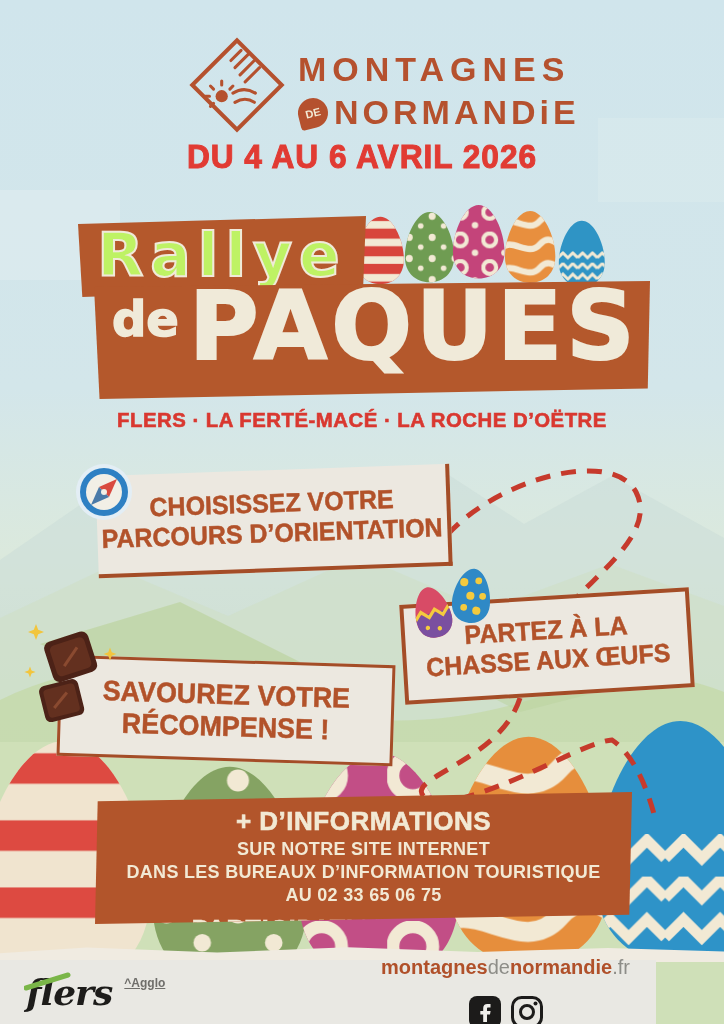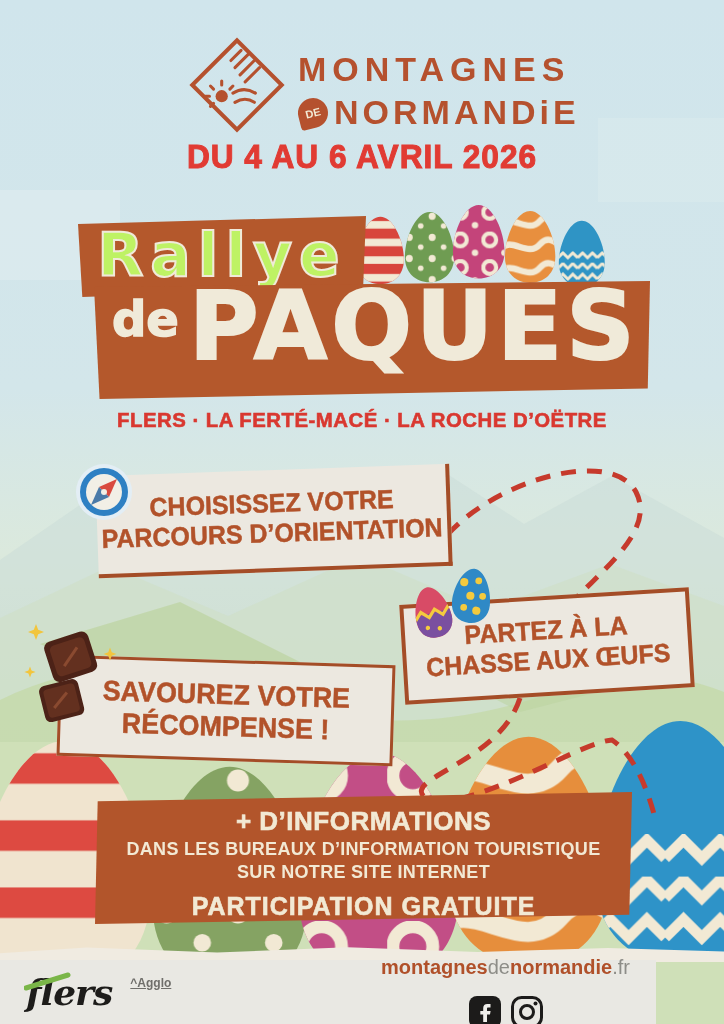--- a/index.html
+++ b/index.html
@@ -71,21 +71,21 @@
 
   .tear{left:0;top:946px;width:724px;height:16px;background:#f0ebe1;z-index:7;
     clip-path:polygon(0 45%,12% 10%,30% 40%,48% 8%,66% 38%,84% 12%,100% 35%,100% 100%,0 100%);}
 
   
   .footer{left:0;top:960px;width:656px;height:64px;background:#e9e8e3;z-index:8;
     display:flex;align-items:center;justify-content:space-between;padding:0 26px;box-sizing:border-box;}
   .flers{position:relative;display:flex;align-items:flex-start;}
   .flers-word{font-family:"DejaVu Serif",serif;font-style:italic;font-weight:bold;font-size:36px;
     color:#1d1c1a;letter-spacing:-1px;line-height:1;}
-  .flers-sup{font-size:12px;color:#6f6e6a;margin:2px 0 0 18px;font-weight:bold;text-decoration:underline;}
+  .flers-sup{font-size:12px;color:#6f6e6a;margin:2px 0 0 12px;font-weight:bold;text-decoration:underline;}
   .flers-slash{position:absolute;left:-2px;top:-2px;}
   .footer-right{display:flex;align-items:center;gap:16px;flex-direction:column;}
   .site{font-size:20px;white-space:nowrap;}
   .site .b{font-weight:bold;color:#b0502a;}
   .site .g{color:#8d8d88;}
   .social{display:flex;align-items:center;gap:8px;}
 </style>
 </head>
 <body>
 
@@ -290,22 +290,23 @@
       <rect x="24" y="62" width="32" height="29" rx="4" fill="#63301f"></rect>
       <path d="M31 82 L47 70" stroke="#8a4a30" stroke-width="3"></path>
     </g>
     <use href="#spark" transform="translate(14,8)" fill="#f2c53d"></use>
     <use href="#spark" transform="translate(88,30) scale(.8)" fill="#f2c53d"></use>
     <use href="#spark" transform="translate(8,48) scale(.7)" fill="#f2c53d"></use>
   </svg>
 
   <div class="abs info-box">
     <div class="info-h">+ D’INFORMATIONS</div>
+    <div class="info-s">SUR NOTRE SITE INTERNET</div>
     <div class="info-s">DANS LES BUREAUX D’INFORMATION TOURISTIQUE</div>
-    <div class="info-s">SUR NOTRE SITE INTERNET</div>
+    <div class="info-s">AU 02 33 65 06 75</div>
     <div class="info-f">PARTICIPATION GRATUITE</div>
   </div>
 
   <div class="abs tear"></div>
 
   <div class="abs footer">
     <div class="flers">
       <svg class="flers-slash" width="48" height="20">
         <path d="M2 16 L44 3" stroke="#7ab648" stroke-width="5" fill="none" stroke-linecap="round"></path>
       </svg>

